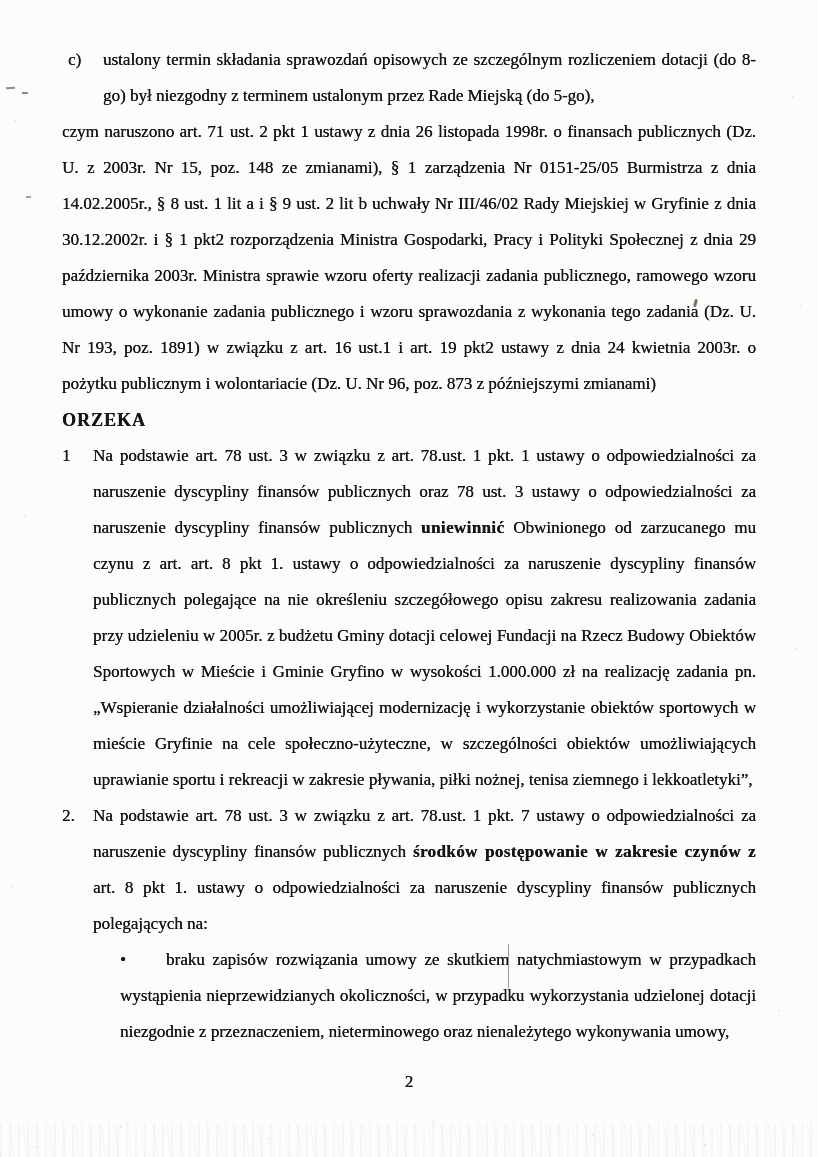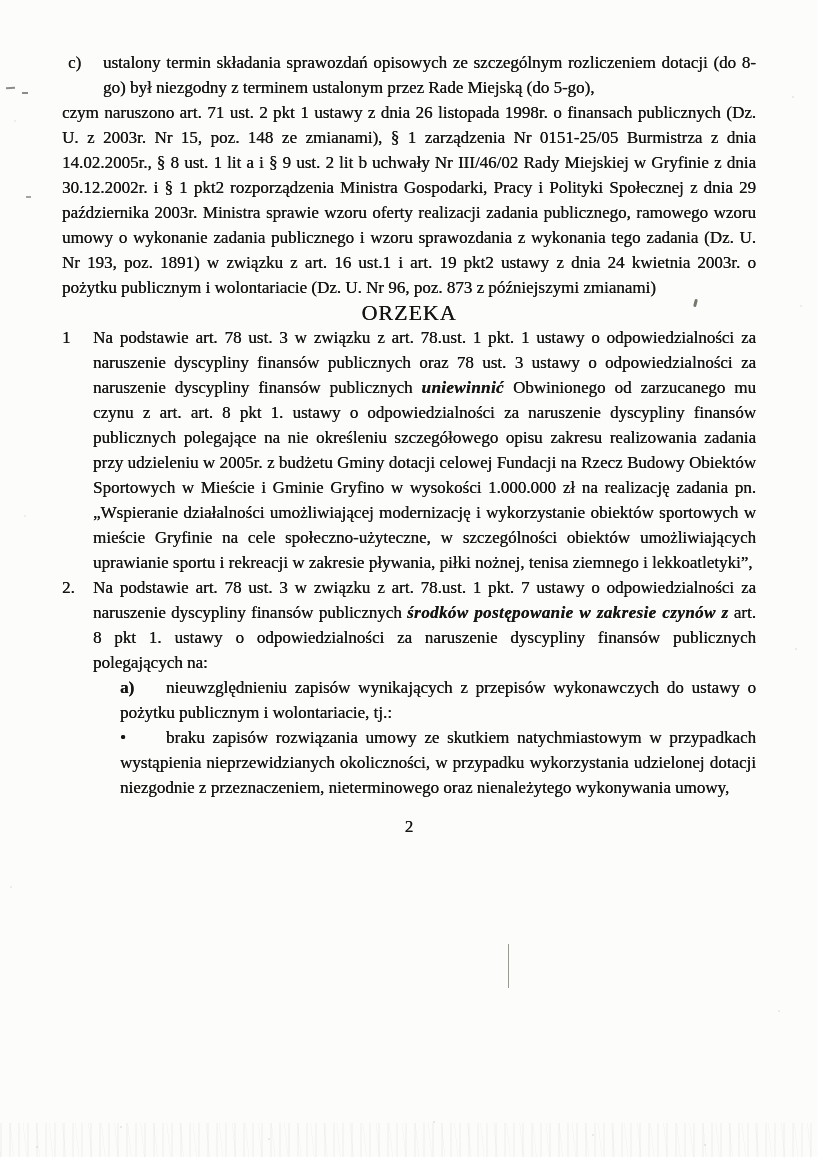--- a/index.html
+++ b/index.html
@@ -52,51 +52,51 @@
   }
   .dash-a { left: 6px;  top: 87px;  width: 9px; height: 2px; transform: rotate(-4deg); }
   .dash-b { left: 22px; top: 92px;  width: 6px; height: 2px; }
   .dash-c { left: 26px; top: 196px; width: 5px; height: 2px; opacity:.8; }
   .vline  { left: 508px; top: 944px; width: 1px; height: 44px; background: #9a9a95; }
   .squiggle { left: 694px; top: 299px; width: 3px; height: 8px; background: #77776f; transform: rotate(14deg); border-radius: 2px; }
 
   .content {
     position: absolute;
     left: 62px;
-    top: 50px;
+    top: 42px;
     width: 694px;
     font-size: 17px;
-    line-height: 25px;
+    line-height: 36px;
     text-align: justify;
     text-shadow: 0.25px 0 0 currentColor; 
   }
   .content p { margin: 0; }
 
   .marker { display: inline-block; text-indent: 0; }
 
   .c-item { padding-left: 41px; text-indent: -41px; }
   .c-marker { width: 41px; padding-left: 6px; box-sizing: border-box; }
 
   .orzeka {
     margin: 13px 0 17px 0;
-    font-size: 22px;
-    font-weight: normal;
-    text-align: center;
+    font-size: 18px;
+    font-weight: bold;
+    text-align: left;
     letter-spacing: 1px;
     text-indent: 0;
   }
 
   .num-item { padding-left: 31px; text-indent: -31px; }
   .num-marker { width: 31px; }
 
   .sub-item { padding-left: 58px; }
   .sub-marker { width: 46px; }
   .bold { font-weight: bold; }
 
-  b { font-weight: bold; letter-spacing: 0.4px; font-style: italic; }
+  b { font-weight: bold; letter-spacing: 0.4px; }
 
   .pagenum {
     margin-top: 14px;
     text-align: center;
     font-size: 17px;
   }
 </style>
 </head>
 <body>
 
@@ -107,21 +107,20 @@
     <p class="c-item"><span class="marker c-marker">c)</span><span>ustalony termin składania sprawozdań opisowych ze szczególnym rozliczeniem dotacji (do 8-go) był niezgodny z terminem ustalonym przez Rade Miejską (do 5-go),</span></p>
 
     <p>czym naruszono art. 71 ust. 2 pkt 1 ustawy z dnia 26 listopada 1998r. o finansach publicznych (Dz. U. z 2003r. Nr 15, poz. 148 ze zmianami), § 1 zarządzenia Nr 0151-25/05 Burmistrza z dnia 14.02.2005r., § 8 ust. 1 lit a i § 9 ust. 2 lit b uchwały Nr III/46/02 Rady Miejskiej w Gryfinie z dnia 30.12.2002r. i § 1 pkt2 rozporządzenia Ministra Gospodarki, Pracy i Polityki Społecznej z dnia 29 października 2003r. Ministra sprawie wzoru oferty realizacji zadania publicznego, ramowego wzoru umowy o wykonanie zadania publicznego i wzoru sprawozdania z wykonania tego zadania (Dz. U. Nr 193, poz. 1891) w związku z art. 16 ust.1 i art. 19 pkt2 ustawy z dnia 24 kwietnia 2003r. o pożytku publicznym i wolontariacie (Dz. U. Nr 96, poz. 873 z późniejszymi zmianami)</p>
 
     <p class="orzeka">ORZEKA</p>
 
     <p class="num-item"><span class="marker num-marker">1</span><span>Na podstawie art. 78 ust. 3 w związku z art. 78.ust. 1 pkt. 1 ustawy o odpowiedzialności za naruszenie dyscypliny finansów publicznych oraz 78 ust. 3 ustawy o odpowiedzialności za naruszenie dyscypliny finansów publicznych <b>uniewinnić</b> Obwinionego od zarzucanego mu czynu z art. art. 8 pkt 1. ustawy o odpowiedzialności za naruszenie dyscypliny finansów publicznych polegające na nie określeniu szczegółowego opisu zakresu realizowania zadania przy udzieleniu w 2005r. z budżetu Gminy dotacji celowej Fundacji na Rzecz Budowy Obiektów Sportowych w Mieście i Gminie Gryfino w wysokości 1.000.000 zł na realizację zadania pn. „Wspieranie działalności umożliwiającej modernizację i wykorzystanie obiektów sportowych w mieście Gryfinie na cele społeczno-użyteczne, w szczególności obiektów umożliwiających uprawianie sportu i rekreacji w zakresie pływania, piłki nożnej, tenisa ziemnego i lekkoatletyki”,</span></p>
 
     <p class="num-item"><span class="marker num-marker">2.</span><span>Na podstawie art. 78 ust. 3 w związku z art. 78.ust. 1 pkt. 7 ustawy o odpowiedzialności za naruszenie dyscypliny finansów publicznych <b>środków postępowanie w zakresie czynów z</b> art. 8 pkt 1. ustawy o odpowiedzialności za naruszenie dyscypliny finansów publicznych polegających na:</span></p>
 
-    <p class="sub-item"><span class="marker sub-marker bold">a)</span><span>nieuwzględnieniu zapisów wynikających z przepisów wykonawczych do ustawy o pożytku publicznym i wolontariacie, tj.:</span></p>
 
 
 
 
     <p class="sub-item"><span class="marker sub-marker">•</span><span>braku zapisów rozwiązania umowy ze skutkiem natychmiastowym w przypadkach wystąpienia nieprzewidzianych okoliczności, w przypadku wykorzystania udzielonej dotacji niezgodnie z przeznaczeniem, nieterminowego oraz nienależytego wykonywania umowy,</span></p>
 
     <div class="pagenum">2</div>
   </div>
 
   <div class="artifact dash-a"></div>

